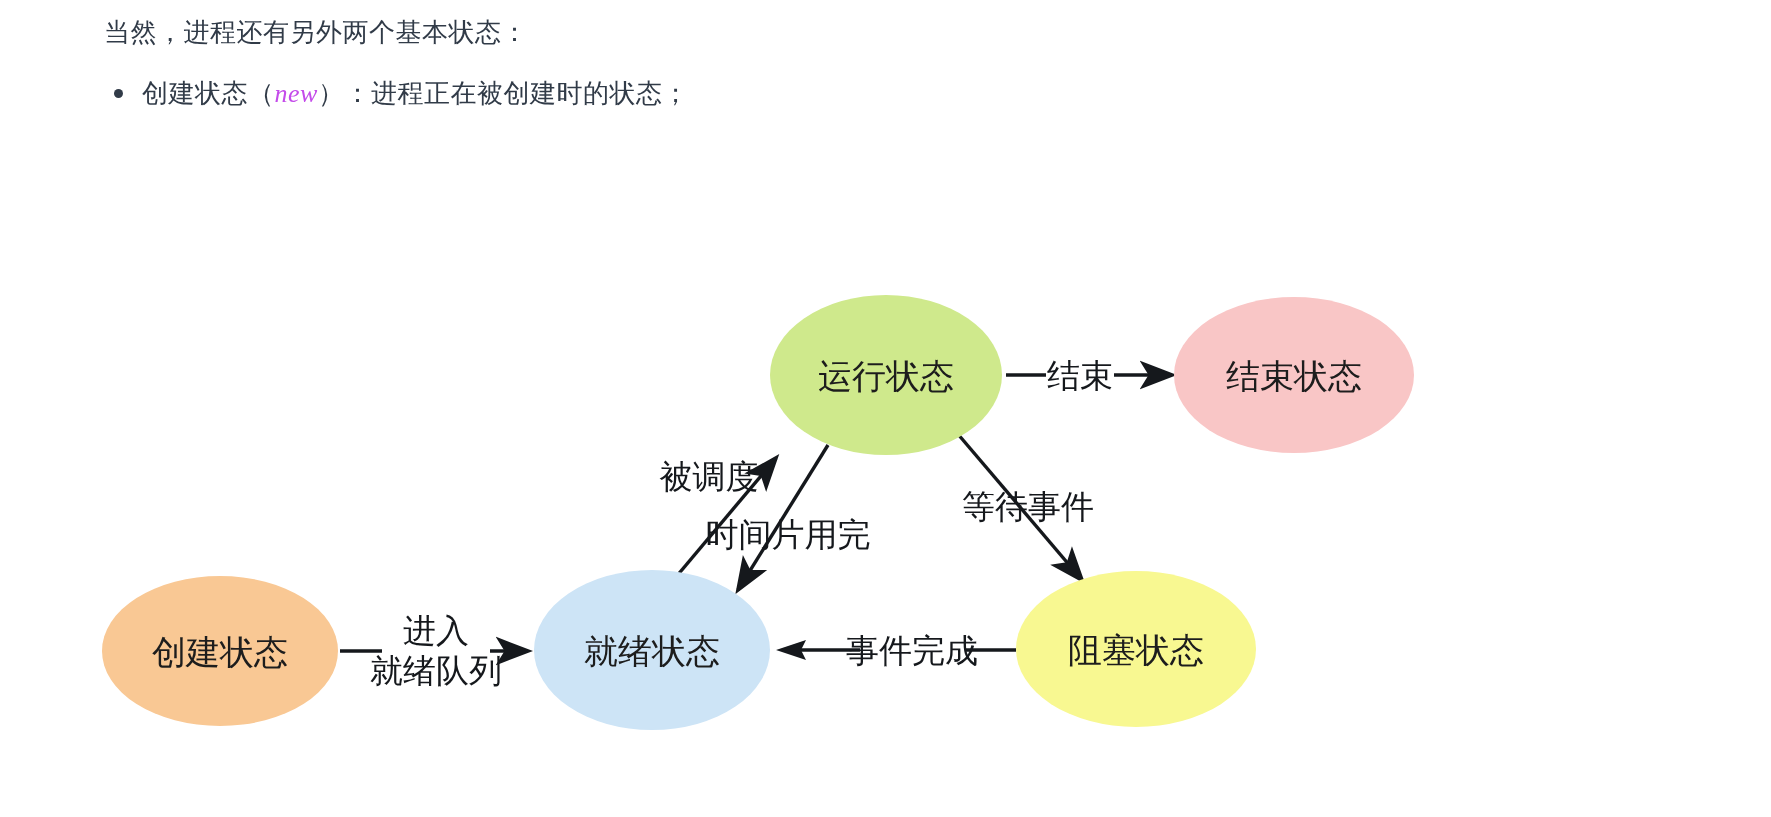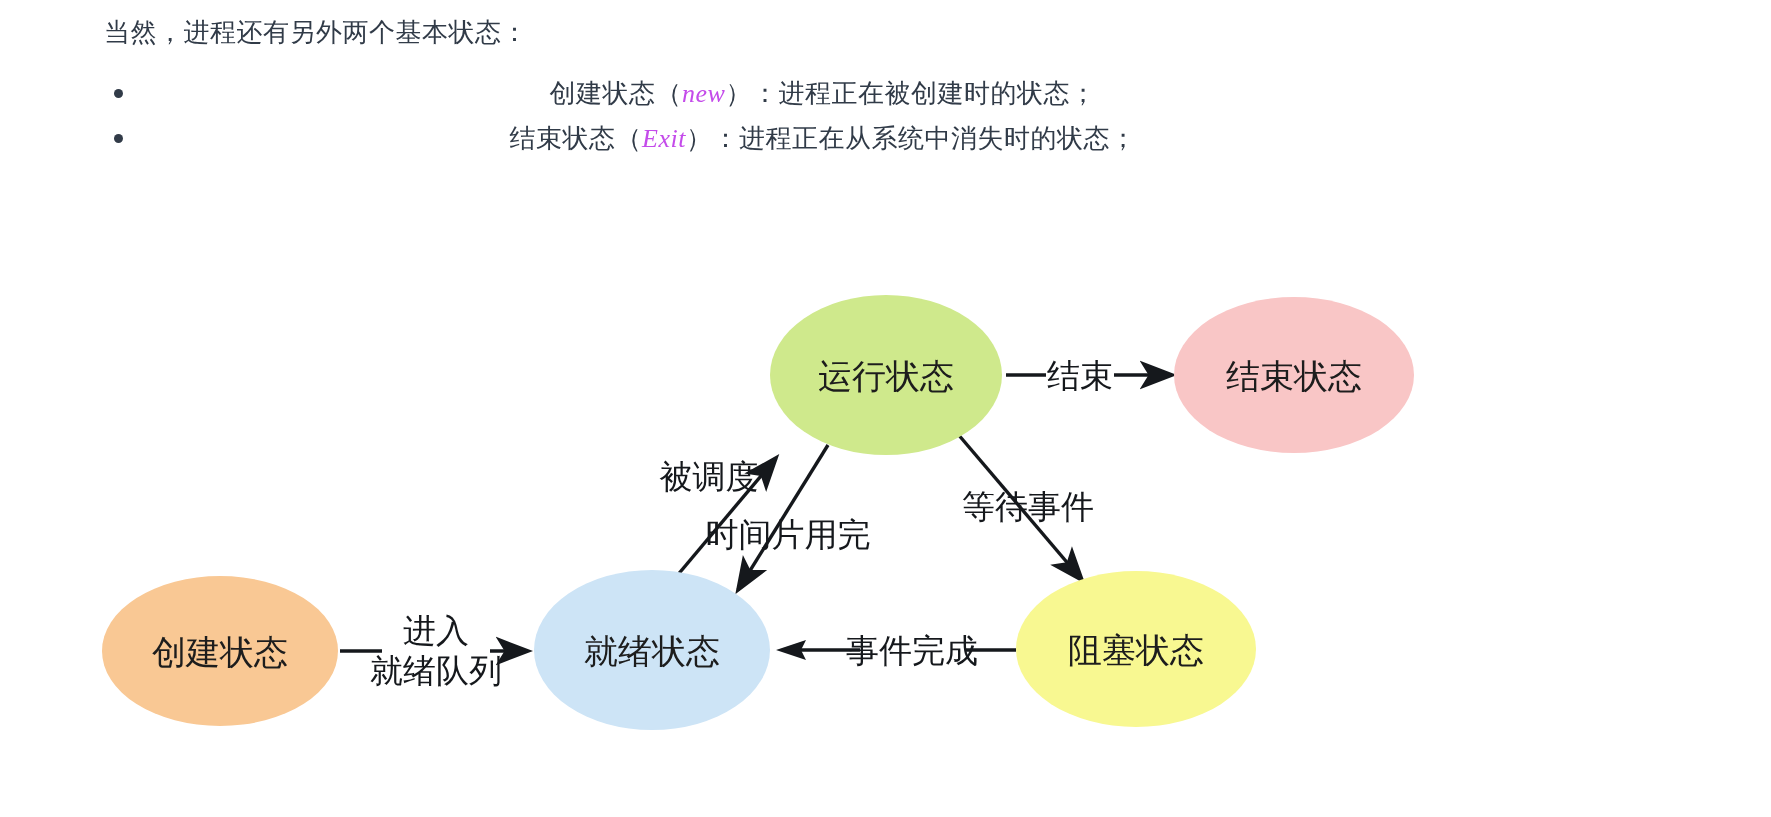--- a/index.html
+++ b/index.html
@@ -45,21 +45,20 @@
     padding: 0;
   }
   .bullet-list li {
     position: relative;
     font-size: 26px;
     line-height: 1.5;
     color: #313b48;
     padding-left: 38px;
     letter-spacing: 0.5px;
     margin-bottom: 6px;
-    text-align: center;
   }
   .bullet-dot {
     position: absolute;
     left: 10px;
     top: 50%;
     width: 9px;
     height: 9px;
     margin-top: -4px;
     border-radius: 50%;
     background: #313b48;
@@ -98,23 +97,20 @@
 
 <div class="page">
 
   <div class="prose">
 
     <p class="para lead">当然，进程还有另外两个基本状态：</p>
 
     <ul class="bullet-list">
       <li>
         <span class="bullet-dot"></span><span>创建状态（</span><span class="kw">new</span><span>）：进程正在被创建时的状态；</span>
-      </li>
-      <li>
-        <span class="bullet-dot"></span><span>结束状态（</span><span class="kw">Exit</span><span>）：进程正在从系统中消失时的状态；</span>
       </li>
     </ul>
 
   </div>
 
   <div class="diagram">
     <svg width="1771" height="539" viewBox="0 0 1771 539" xmlns="http://www.w3.org/2000/svg">
       <defs>
         <marker id="arrowhead" markerWidth="11" markerHeight="9" refX="9.5" refY="4.5" orient="auto" markerUnits="strokeWidth">
           <path d="M0,0.3 L11,4.5 L0,8.7 L2.6,4.5 Z" fill="#15181c"></path>

